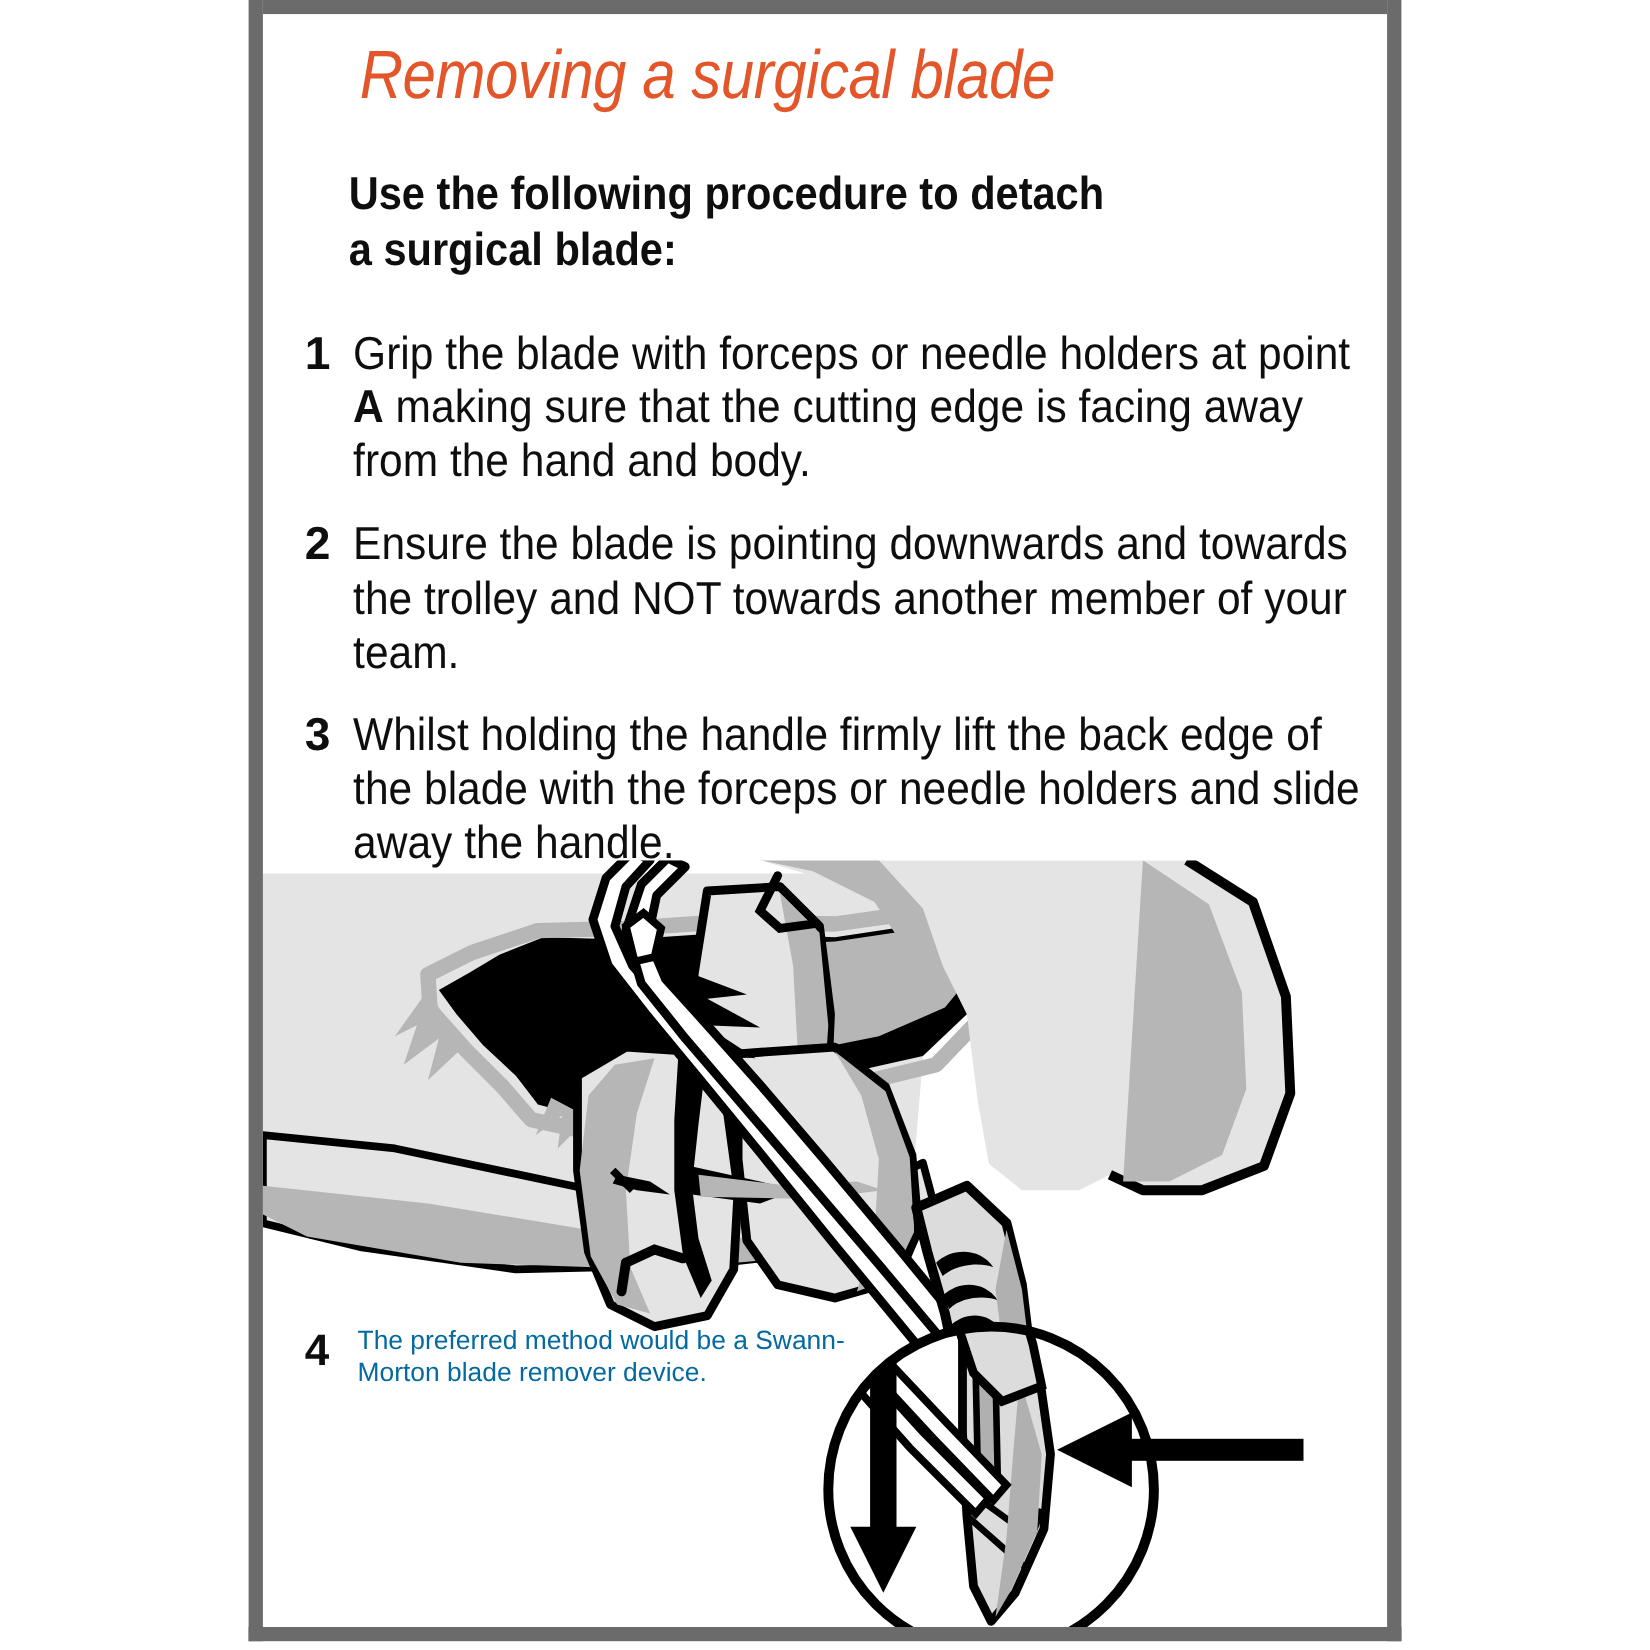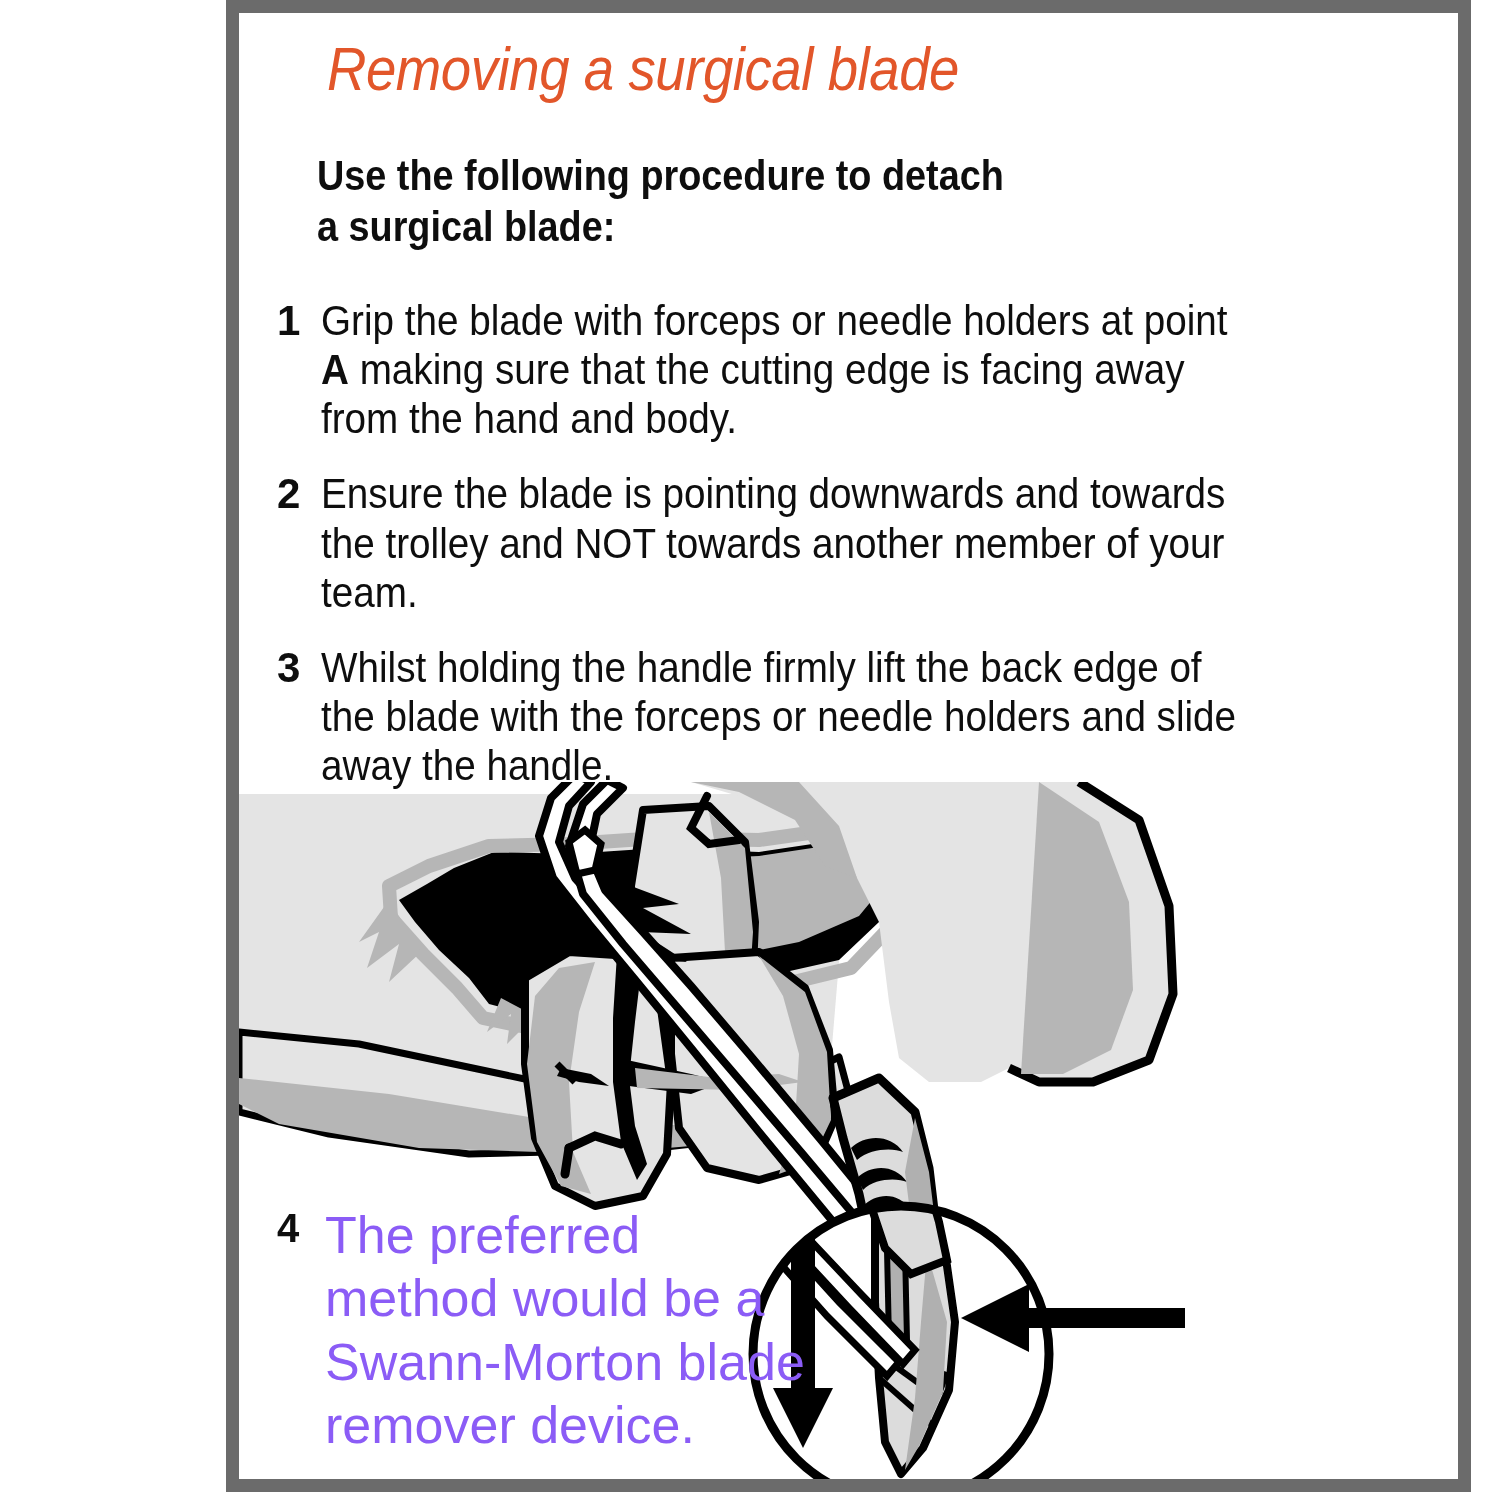--- a/index.html
+++ b/index.html
@@ -17,21 +17,21 @@
     width: 1500px;
     height: 1500px;
     background: #ffffff;
   }
 
   
   .card {
     position: absolute;
     left: 226px;
     top: 0px;
-    width: 1245px;
+    width: 1048px;
     height: 1492px;
     border: 13px solid #6b6b6b;
     border-top-width: 0;
     background: #ffffff;
     overflow: hidden;
     padding-left: 32px;
   }
   .card-top-rule {
     position: absolute;
     left: 0; top: 0;
@@ -127,24 +127,24 @@
     position: absolute;
     left: 8px;
     top: 0;
     font-size: 40px;
     line-height: 1.22;
     font-weight: 700;
     color: #0e0e0e;
   }
   .step4 .body {
     margin-left: 56px;
-    font-size: 52px;
+    font-size: 24px;
     line-height: 1.22;
     font-weight: 400;
-    color: #8b5cf6;
+    color: #0369a1;
     width: 500px;
   }
 
   
   .illus {
     position: absolute;
     left: 0;
     top: 769px;
     width: 1022px;
     height: 697px;

